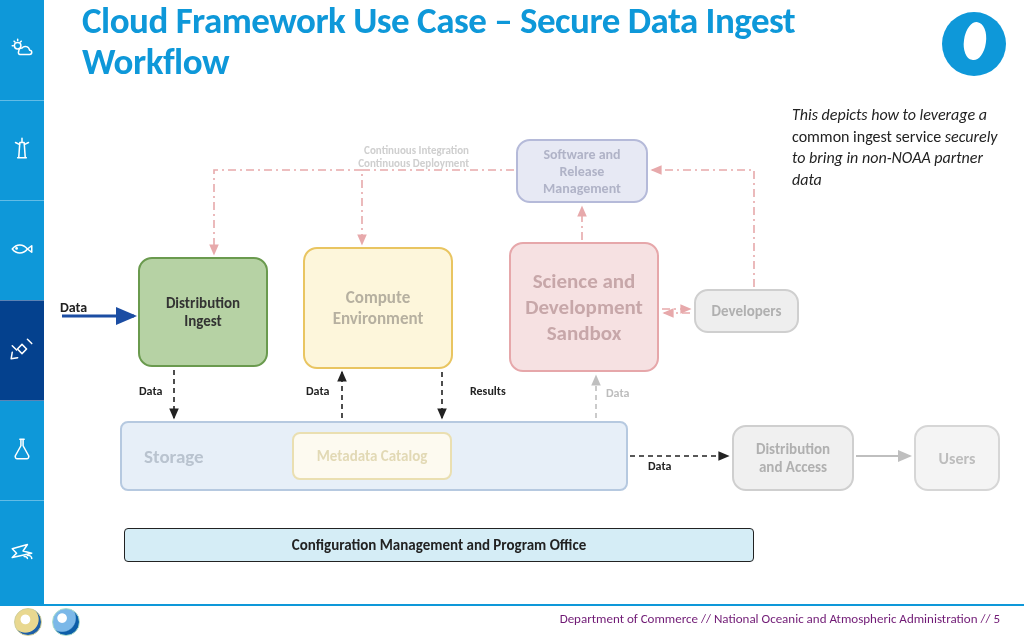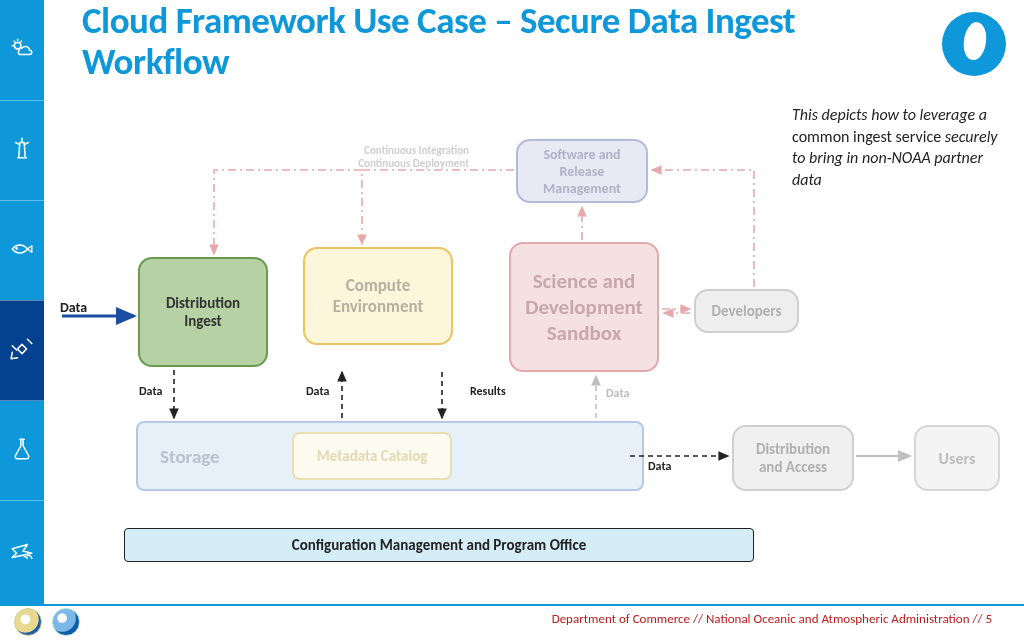--- a/index.html
+++ b/index.html
@@ -14,33 +14,33 @@
   .callout { position:absolute; left:792px; top:104px; width:210px; font-size:16px; color:#222; font-style:italic; line-height:1.35; }
   .callout .plain { font-style:normal; }
 
   .canvas { position:absolute; left:44px; top:0; width:980px; height:604px; }
   .box { position:absolute; border-radius:14px; display:flex; align-items:center; justify-content:center; text-align:center; font-weight:600; box-sizing:border-box; padding:6px 22px; }
   .box.ingest { background:#b6d2a4; border:2px solid #6a9a4e; color:#333; font-size:15px; }
   .box.compute { background:#fdf6db; border:2px solid #e9c561; color:#b6b0a0; font-size:17px; }
   .box.sandbox { background:#f6e1e2; border:2px solid #e6a7aa; color:#c7a7a9; font-size:21px; }
   .box.srm { background:#e7e9f4; border:2px solid #b5bad9; color:#b0b3c7; font-size:14px; }
   .box.dev { background:#eee; border:2px solid #cfcfcf; color:#b0b0b0; font-size:15px; }
-  .box.storage { background:#e7eff8; border:2px solid #b6c9e0; color:#b9c3cf; font-size:19px; justify-content:flex-start; padding-left:22px; border-radius:8px;margin-left:16px; }
+  .box.storage { background:#e7eff8; border:2px solid #b6c9e0; color:#b9c3cf; font-size:19px; justify-content:flex-start; padding-left:22px; border-radius:8px; }
   .box.meta { background:#fdfaf0; border:2px solid #eadfb1; color:#e2d9b5; font-size:15px; border-radius:8px; }
   .box.dist { background:#f0f0f0; border:2px solid #cfcfcf; color:#b0b0b0; font-size:15px; }
   .box.users { background:#f4f4f4; border:2px solid #d6d6d6; color:#bdbdbd; font-size:16px; }
   .box.config { background:#d5edf6; border:1.5px solid #222; color:#222; font-weight:700; font-size:15px; border-radius:4px; }
 
   .lbl { position:absolute; font-size:12px; font-weight:700; color:#222; }
   .lbl.faded { color:#bdbdbd; font-weight:600; }
   .lbl.ci { color:#cfcfcf; font-size:11px; text-align:right; line-height:1.15; }
 
   .footer { position:absolute; left:0; bottom:0; width:1024px; height:36px; background:#fff; border-top:0; }
   .footer-line { position:absolute; left:0; top:0; width:1024px; height:2px; background:#0e98d9; }
-  .footer-text { position:absolute; right:32px; top:7px; color:#b91c1c; font-size:13px; }
+  .footer-text { position:absolute; right:24px; top:7px; color:#701a75; font-size:13px; }
   .footer-logos { position:absolute; left:14px; top:4px; display:flex; gap:10px; }
   .flogo { width:26px; height:26px; border-radius:50%; background:radial-gradient(circle at 35% 35%, #fff 0 18%, #7bb8e8 22% 55%, #0c5ea8 60% 100%); border:1px solid #adc; }
   .flogo.doc { background:radial-gradient(circle at 40% 40%, #fff 0 20%, #e9d890 24% 58%, #1e5fa8 62% 100%); border:1px solid #cfcf9a;}
 
   
   .arrows { position:absolute; left:44px; top:0; width:980px; height:604px; pointer-events:none; }
 </style>
 </head>
 <body>
 
@@ -85,21 +85,21 @@
 <div class="title">Cloud Framework Use Case – Secure Data Ingest Workflow</div>
 
 <div class="logo-badge"></div>
 
 <div class="callout">
   <span>This depicts how to leverage a</span><span class="plain"> common ingest service </span><span>securely to bring in non-NOAA partner data</span>
 </div>
 
 <div class="canvas">
   <div class="box ingest" style="left:94px;  top:257px; width:130px; height:110px">Distribution Ingest</div>
-  <div class="box compute" style="left:259px; top:247px; width:150px; height:98px">Compute Environment</div>
+  <div class="box compute" style="left:259px; top:247px; width:150px; height:122px">Compute Environment</div>
   <div class="box sandbox" style="left:465px; top:242px; width:150px; height:130px">Science and Development Sandbox</div>
   <div class="box srm" style="left:472px; top:139px; width:132px; height:64px">Software and Release Management</div>
   <div class="box dev" style="left:650px; top:289px; width:105px; height:44px">Developers</div>
   <div class="box storage" style="left:76px;  top:421px; width:508px; height:70px">Storage</div>
   <div class="box meta" style="left:248px; top:432px; width:160px; height:48px">Metadata Catalog</div>
   <div class="box dist" style="left:688px; top:425px; width:122px; height:66px">Distribution and Access</div>
   <div class="box users" style="left:870px; top:425px; width:86px;  height:66px">Users</div>
   <div class="box config" style="left:80px;  top:528px; width:630px; height:34px">Configuration Management and Program Office</div>
 
   <div class="lbl" style="left:16px; top:299px; font-size:14px;">Data</div>

